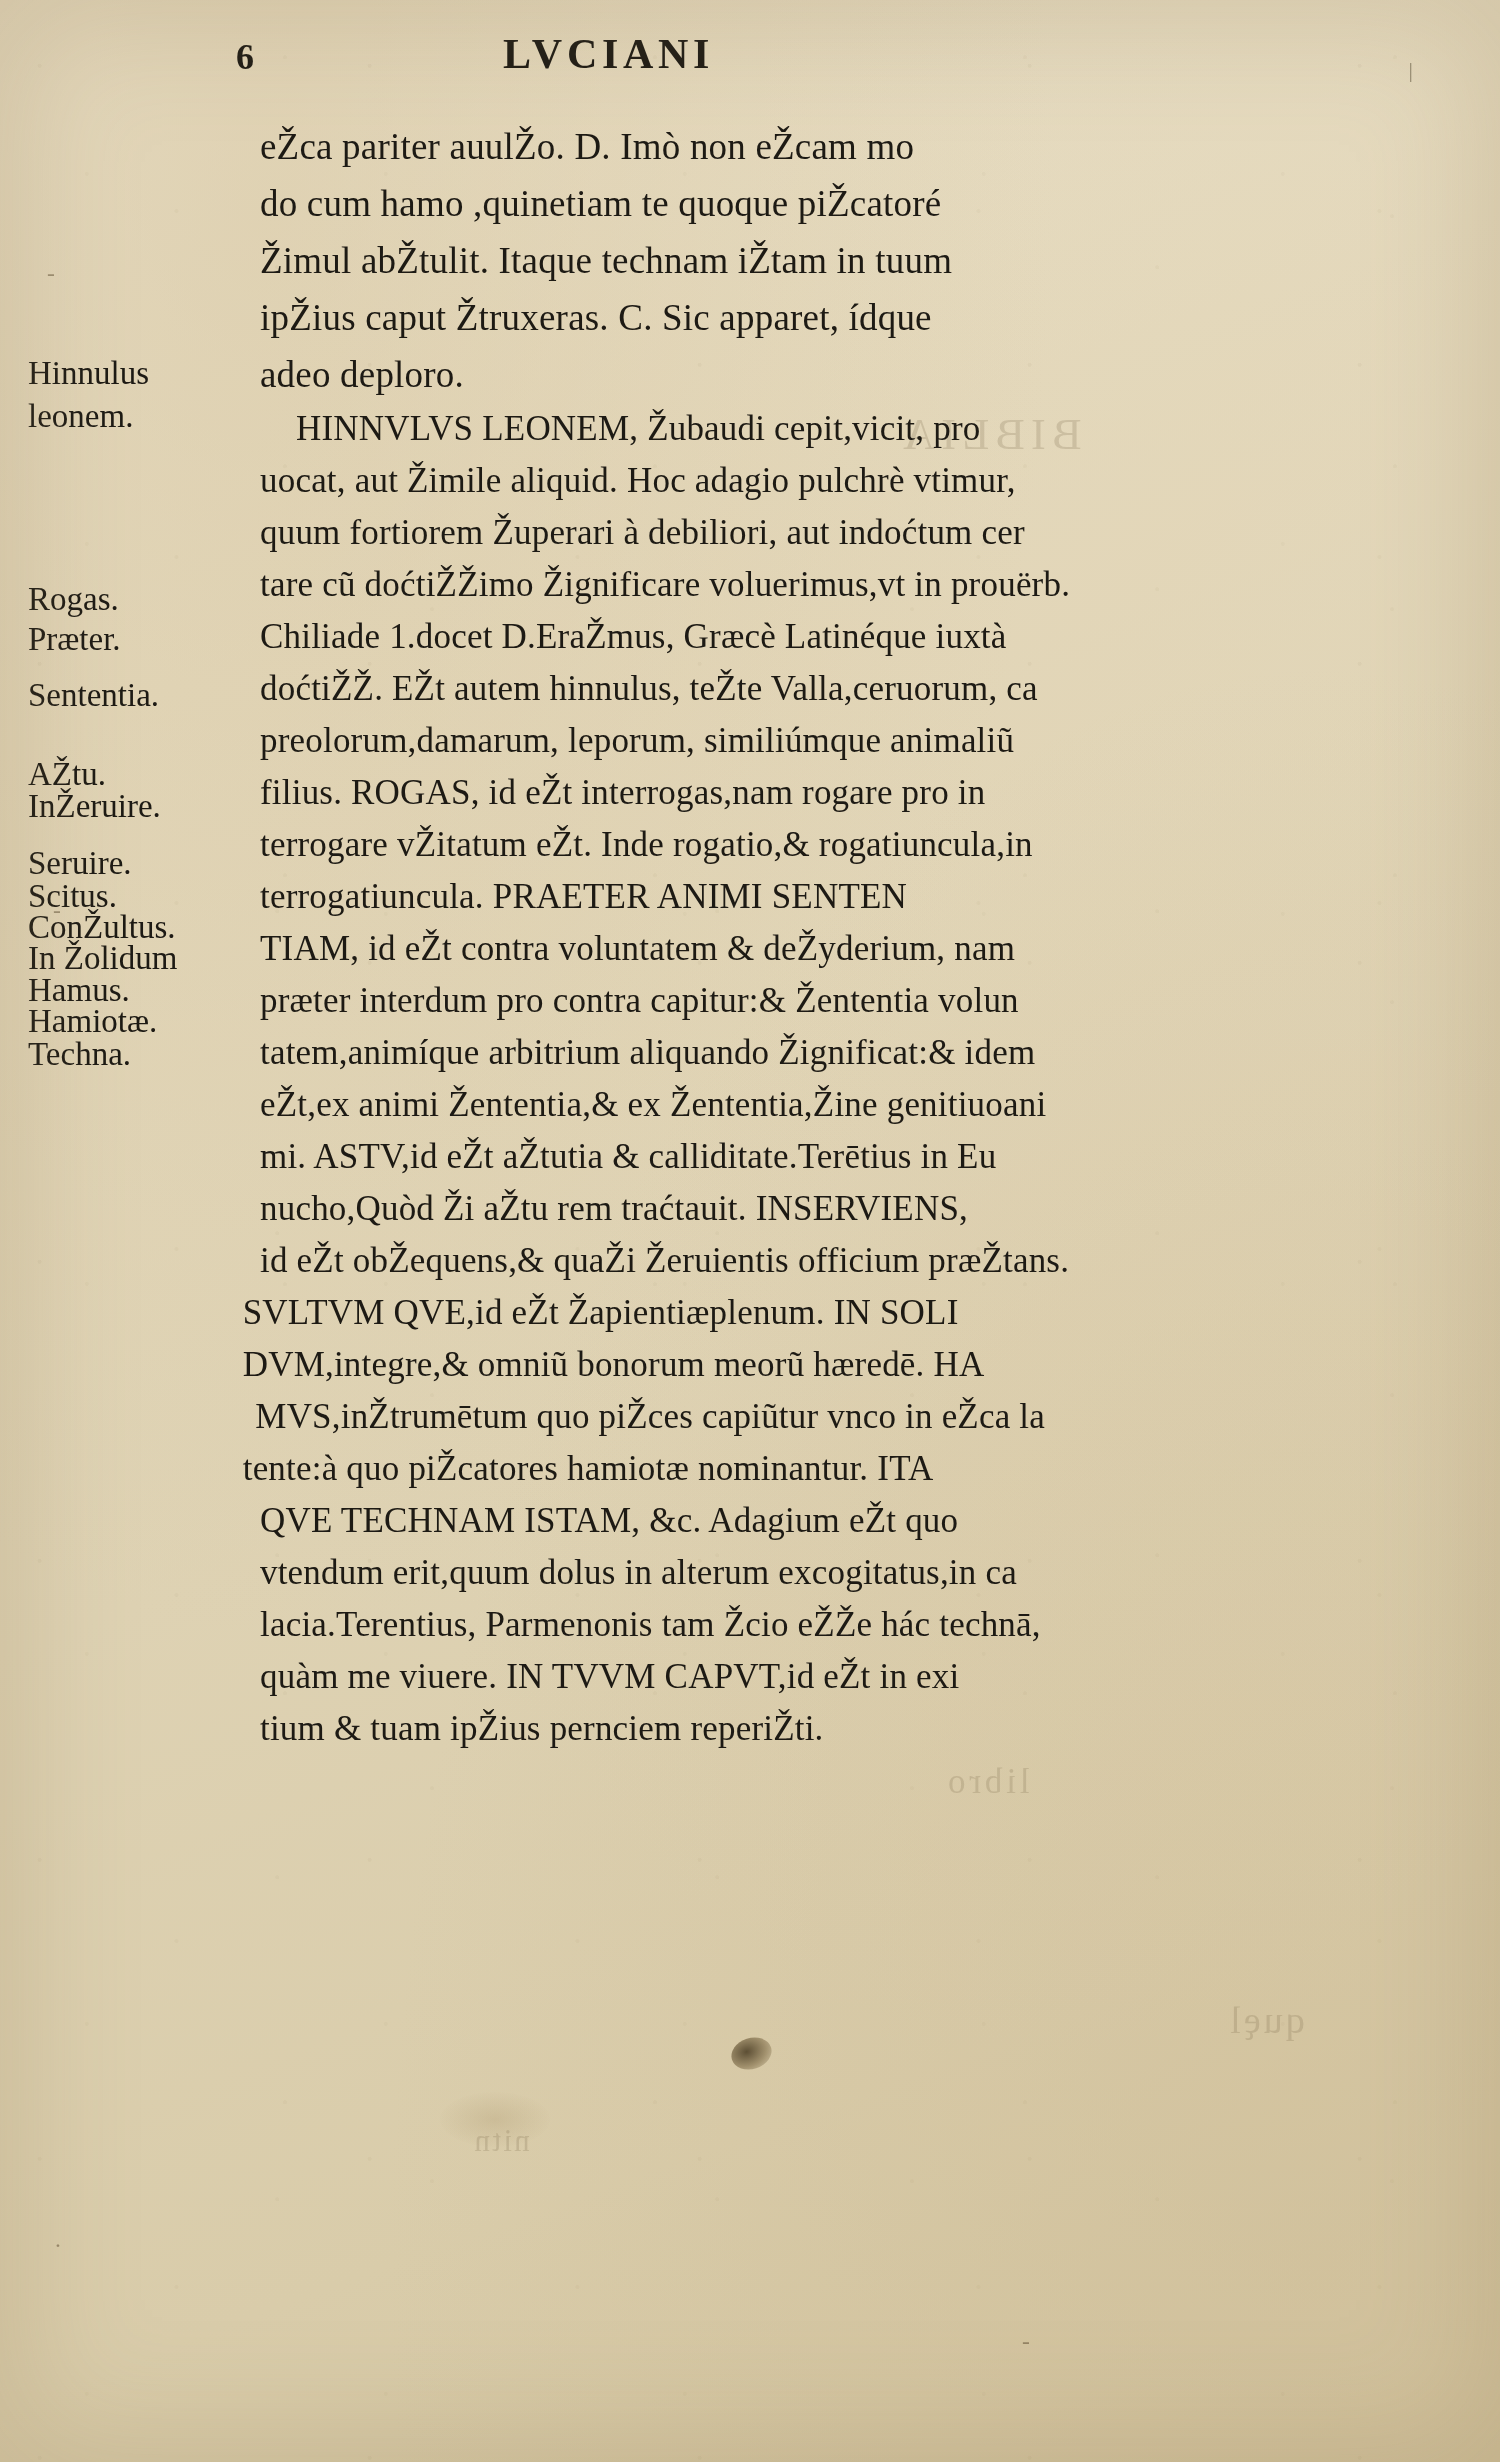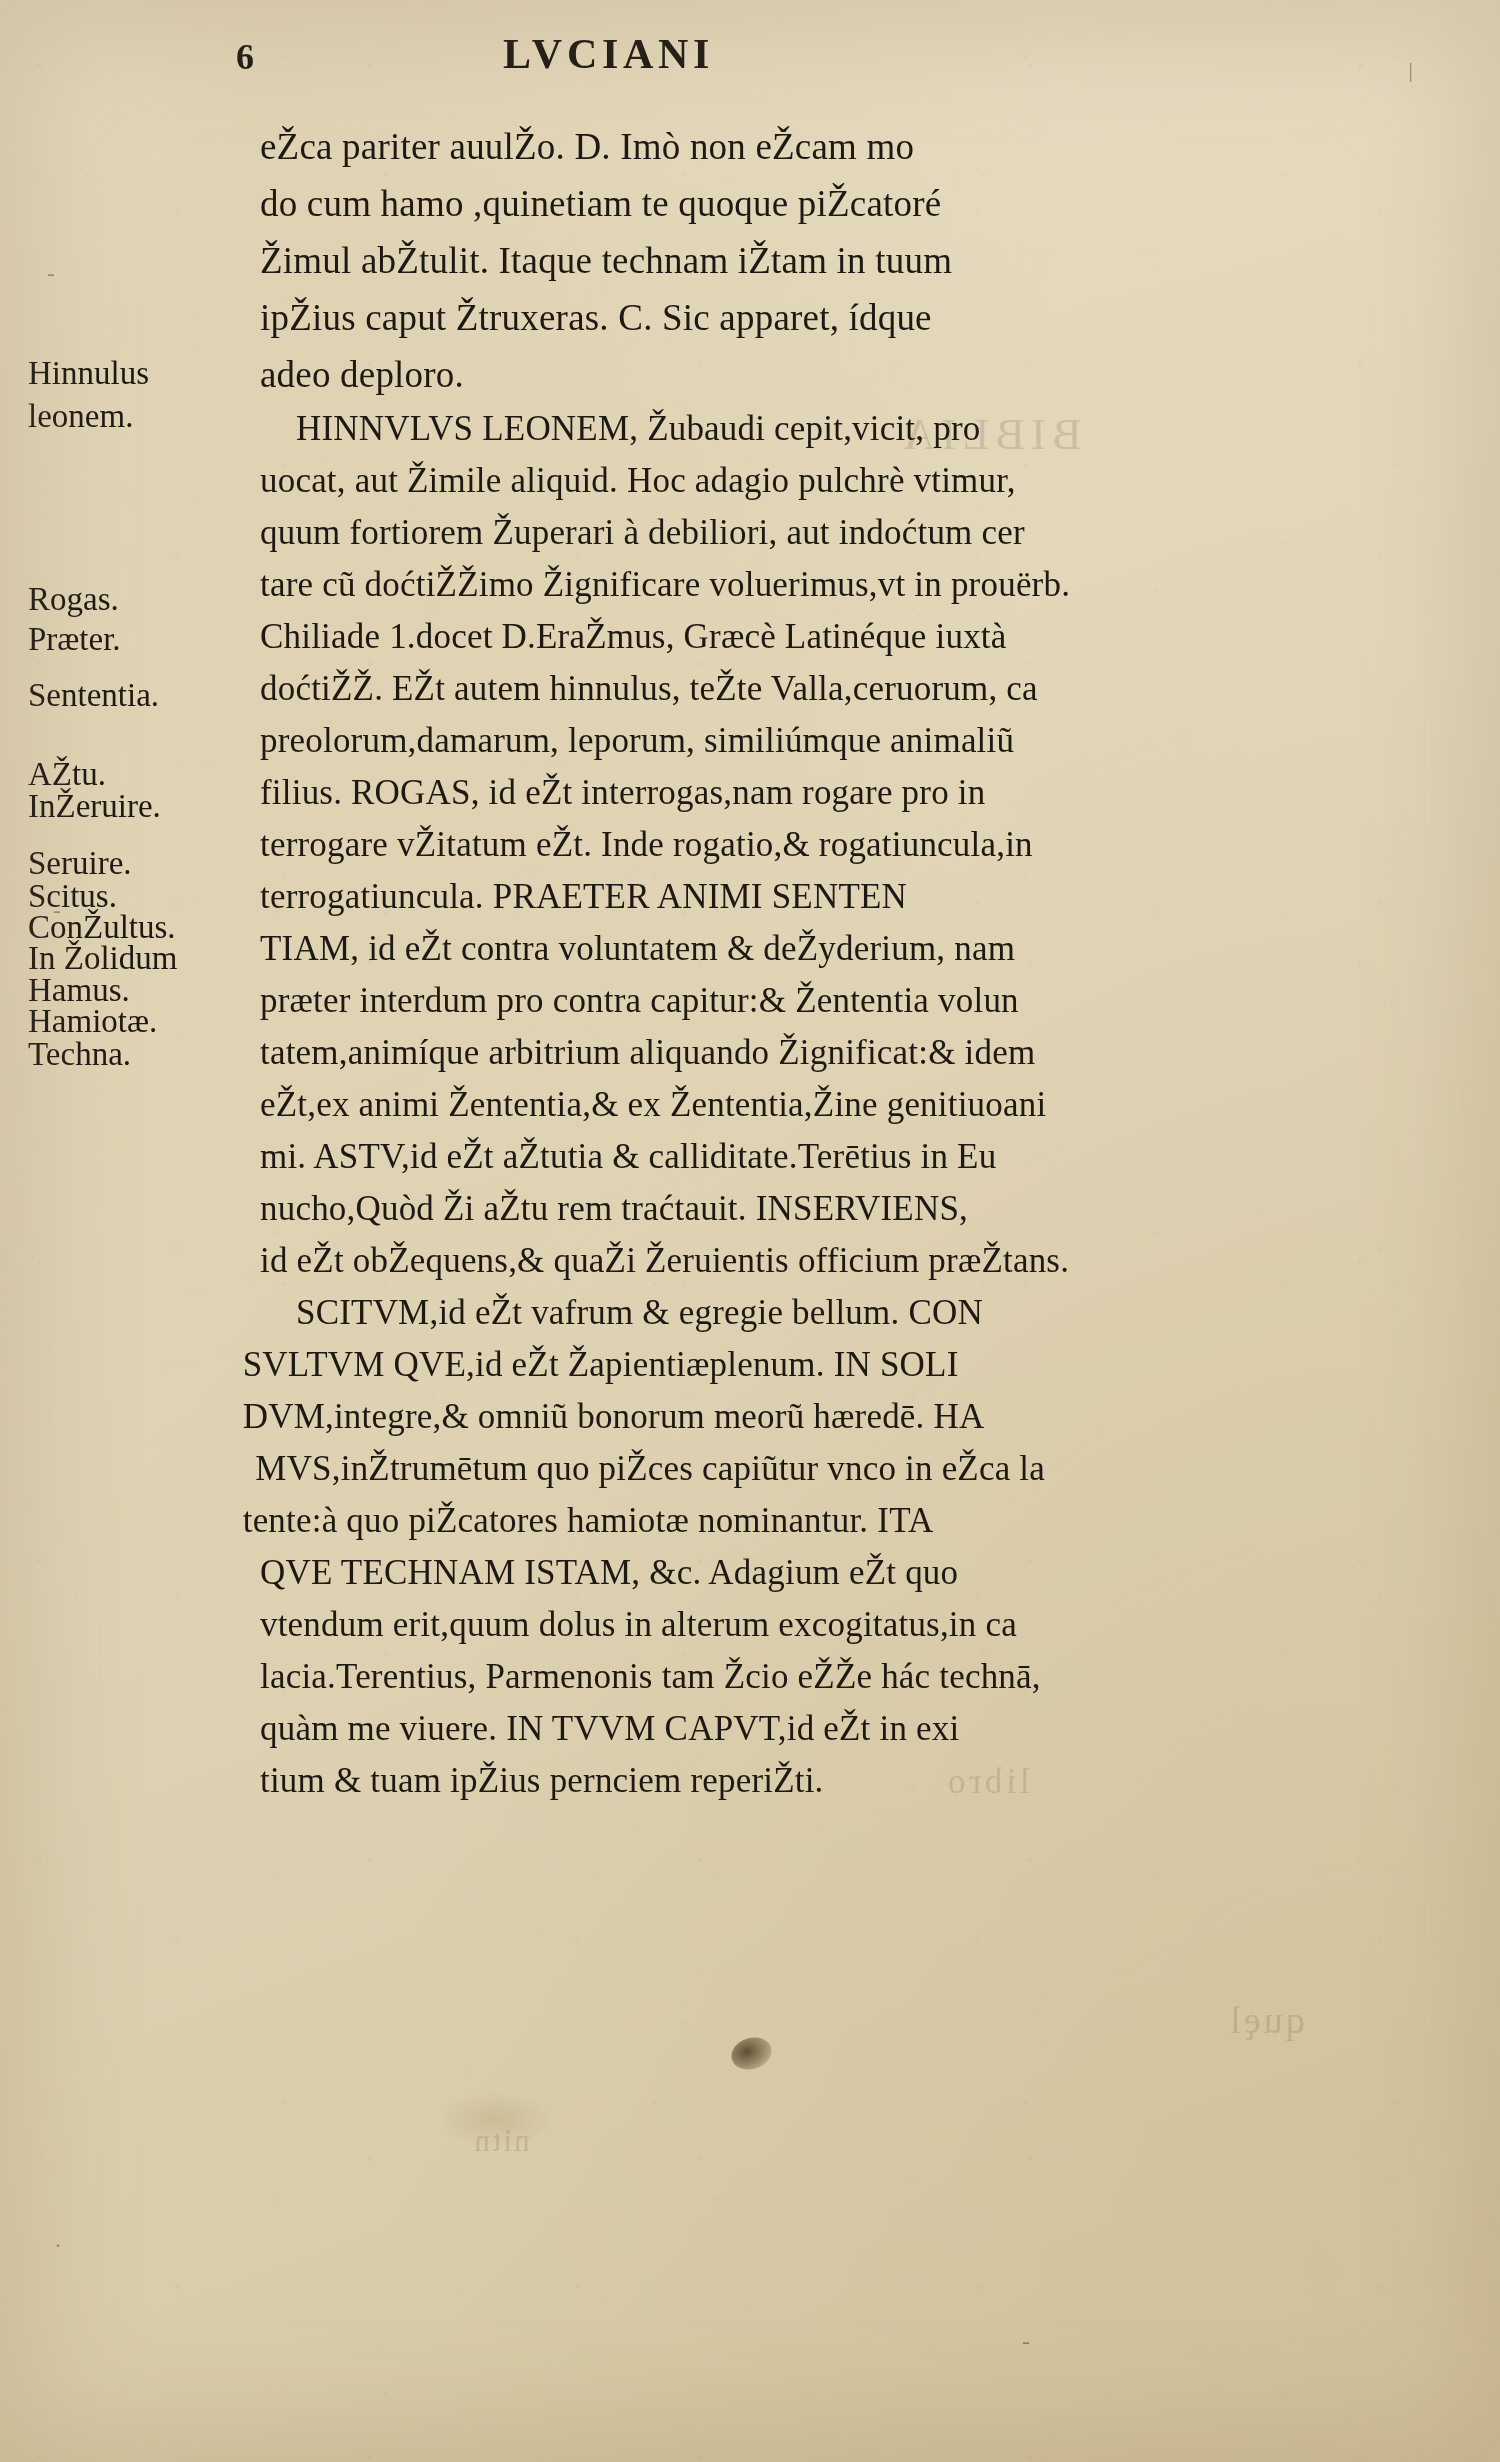--- a/index.html
+++ b/index.html
@@ -204,21 +204,20 @@
     <div class="line">filius.    ROGAS, id eŽt interrogas,nam  rogare pro in­</div>
     <div class="line">terrogare vŽitatum eŽt. Inde rogatio,&amp; rogatiuncula,in­</div>
     <div class="line">terrogatiuncula.  PRAETER  ANIMI  SENTEN­</div>
     <div class="line">TIAM, id eŽt  contra voluntatem  &amp;  deŽyderium,  nam</div>
     <div class="line">præter interdum pro contra capitur:&amp; Žententia volun­</div>
     <div class="line">tatem,animíque arbitrium aliquando Žignificat:&amp; idem</div>
     <div class="line">eŽt,ex animi Žententia,&amp; ex Žententia,Žine genitiuoani</div>
     <div class="line">mi.   ASTV,id eŽt aŽtutia &amp; calliditate.Terētius in Eu­</div>
     <div class="line">nucho,Quòd Ži aŽtu rem traćtauit.     INSERVIENS,</div>
     <div class="line">id eŽt obŽequens,&amp; quaŽi Žeruientis officium  præŽtans.</div>
-    <div class="line indent-1">SCITVM,id eŽt vafrum &amp; egregie bellum.    CON­</div>
     <div class="line" style="margin-left:-17.3px">SVLTVM QVE,id eŽt Žapientiæplenum.  IN SOLI­</div>
     <div class="line" style="margin-left:-17.3px">DVM,integre,&amp; omniũ bonorum meorũ hæredē.  HA</div>
     <div class="line" style="margin-left:-4.7px">MVS,inŽtrumētum quo piŽces capiũtur vnco in eŽca la</div>
     <div class="line" style="margin-left:-17.3px">tente:à quo piŽcatores hamiotæ nominantur.     ITA­</div>
     <div class="line">QVE  TECHNAM  ISTAM, &amp;c. Adagium  eŽt quo</div>
     <div class="line">vtendum erit,quum dolus in alterum excogitatus,in ca</div>
     <div class="line">lacia.Terentius, Parmenonis tam Žcio eŽŽe hác technā,</div>
     <div class="line">quàm me viuere.  IN  TVVM  CAPVT,id eŽt in exi­</div>
     <div class="line">tium &amp; tuam ipŽius pernciem reperiŽti.</div>
   </div>

